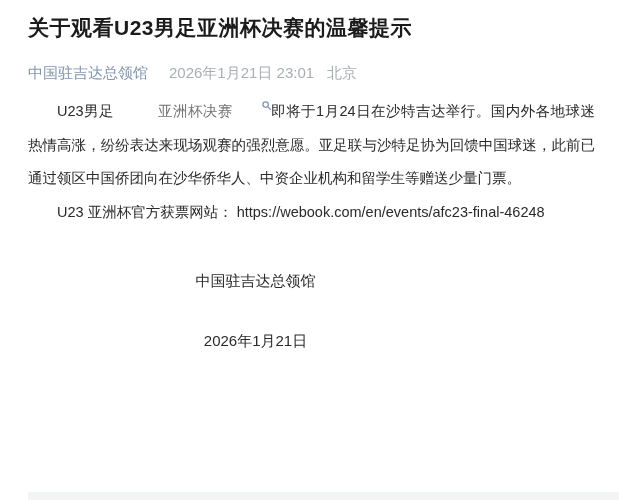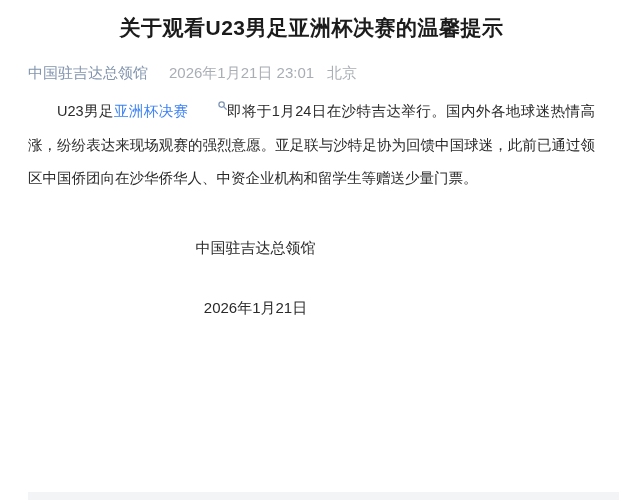--- a/index.html
+++ b/index.html
@@ -19,21 +19,20 @@
     padding: 0 24px 0 28px;
   }
   .title {
     margin: 0;
     padding-top: 14px;
     font-size: 21px;
     line-height: 28px;
     font-weight: 700;
     color: #1b1b1b;
     letter-spacing: 0.5px;
-    text-align: center;
   }
   .byline {
     margin-top: 20px;
     font-size: 15px;
     line-height: 21px;
     white-space: nowrap;
   }
   .byline .source {
     color: #8294ae;
     text-decoration: none;
@@ -54,23 +53,24 @@
   }
   .content p {
     margin: 0;
     text-indent: 2em;
     text-align: justify;
   }
   .content p.p3 {
     max-width: 548px;
   }
   .entity-link {
-    color: #3b82f6;
+    color: #737373;
     text-decoration: none;
     cursor: pointer;
+    margin-left: 44px;
   }
   .entity-link .sup-icon {
     display: inline-block;
     vertical-align: super;
     line-height: 0;
     font-size: 9px;
   }
   .entity-link svg {
     display: inline-block;
   }
@@ -109,20 +109,21 @@
   </div>
 
   <div class="content">
 
     <p><span>U23男足</span><a class="entity-link"><span>亚洲杯决赛</span><span class="sup-icon"><svg width="9" height="9" viewBox="0 0 10 10">
               <circle cx="4" cy="4" r="3" fill="none" stroke="#7d95b5" stroke-width="1.4"></circle>
               <line x1="6.3" y1="6.3" x2="9.2" y2="9.2" stroke="#7d95b5" stroke-width="1.4" stroke-linecap="round"></line>
             </svg></span></a><span>即将于1月24日在沙特吉达举行。国内外各地球迷热情高涨，纷纷表达来现场观赛的强烈意愿。亚足联与沙特足协为回馈中国球迷，此前已通过领区中国侨团向在沙华侨华人、中资企业机构和留学生等赠送少量门票。</span></p>
 
 
+    <p class="p3"><span>U23 亚洲杯官方获票网站：</span> <span>https://webook.com/en/events/afc23-final-46248</span></p>
 
   </div>
 
   <div class="footer-block">
     <p class="sig">中国驻吉达总领馆</p>
     <p class="sig-date">2026年1月21日</p>
   </div>
 
 </div>
 

